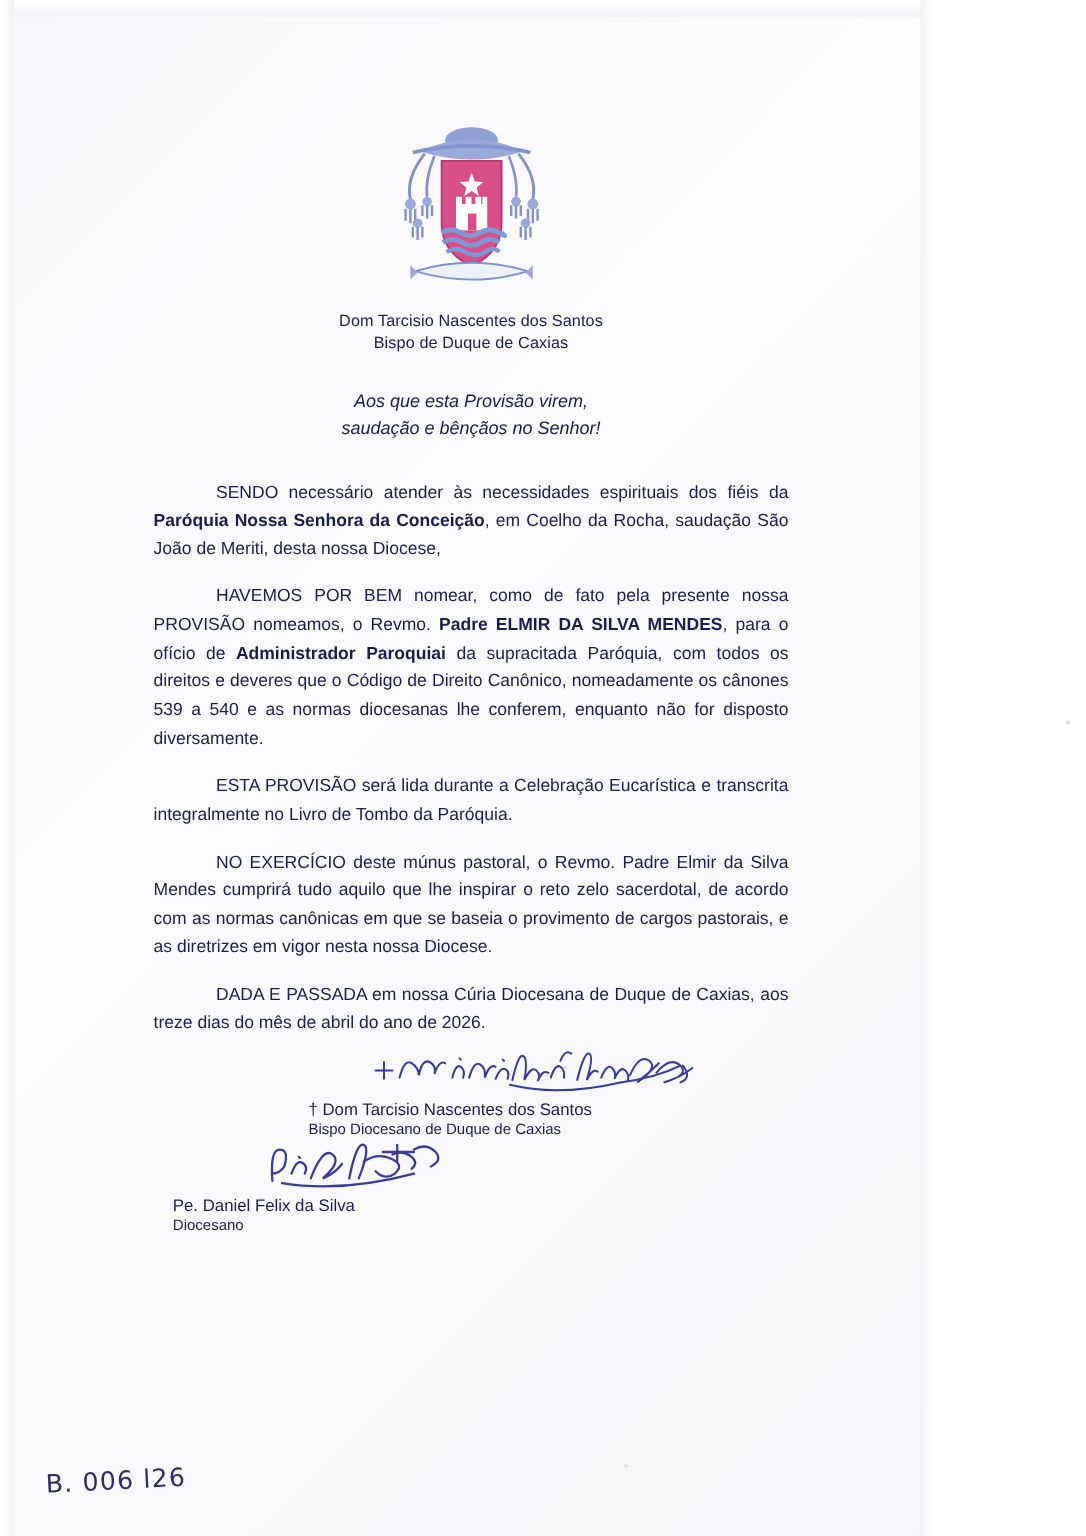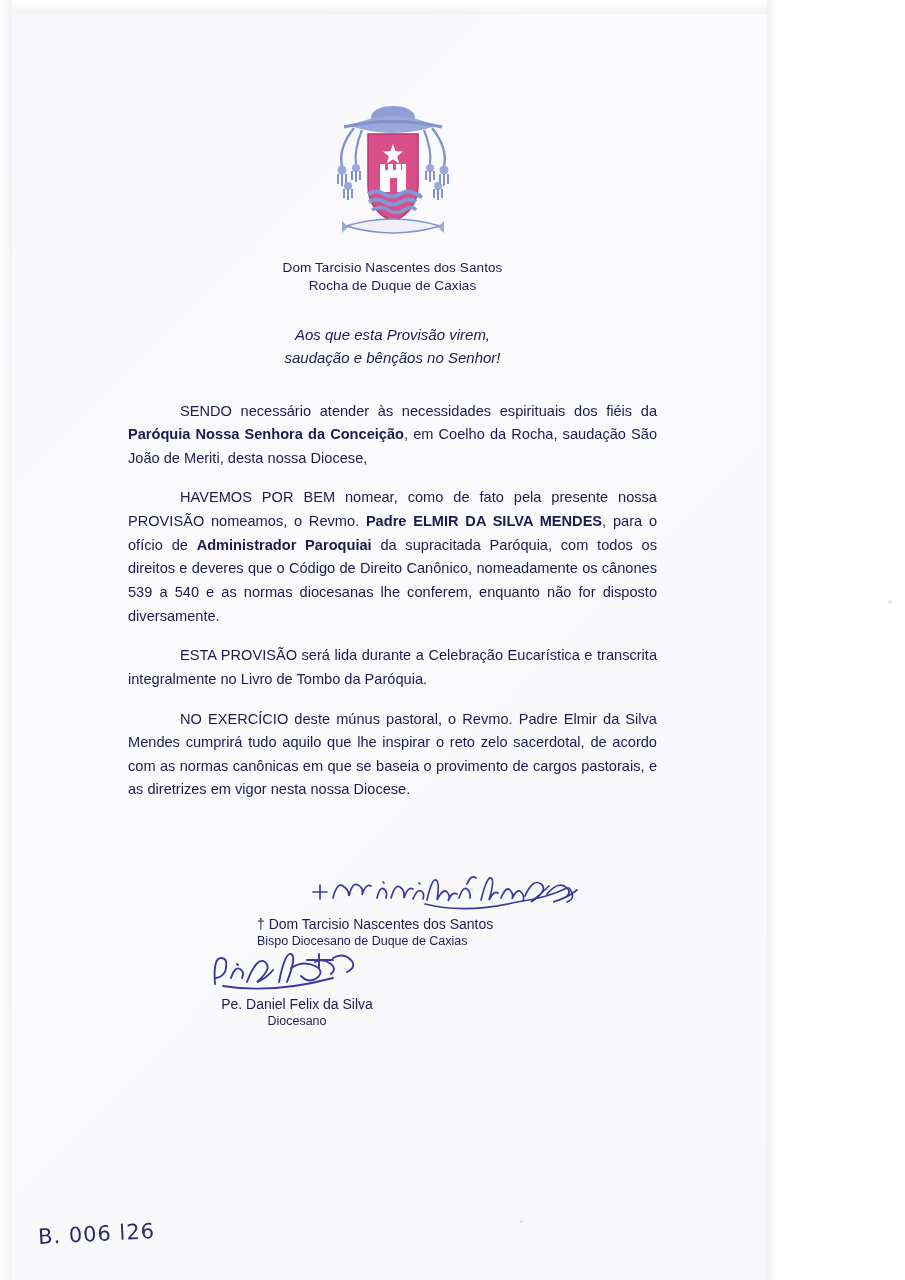--- a/index.html
+++ b/index.html
@@ -94,24 +94,24 @@
   }
   .sig-right {
     position: absolute;
     right: 0;
     top: 0;
     width: 400px;
     text-align: left;
   }
   .sig-left {
     position: absolute;
-    left: 4px;
+    left: 16px;
     top: 80px;
     width: 330px;
-    text-align: center;
+    text-align: left;
   }
   .sig-line1 {
     font-size: 14px;
     color: #1b1b52;
     margin-top: 2px;
   }
   .sig-line2 {
     font-size: 12.5px;
     color: #1b1b52;
     margin-top: 2px;
@@ -197,32 +197,33 @@
         <path d="M71 102 q8 -5 16 0 t16 0 t15 0" stroke="#7e9ad6" stroke-width="4" fill="none"></path>
         <path d="M74 110 q8 -5 16 0 t16 0 t12 0" stroke="#7e9ad6" stroke-width="3.5" fill="none"></path>
 
         <path d="M48 126 Q95 112 142 126 Q95 140 48 126 Z" fill="#eef0fa" stroke="#8292cc" stroke-width="1.6"></path>
         <path d="M44 121 l6 6 -6 6 Z" fill="#9aa9da"></path>
         <path d="M146 121 l-6 6 6 6 Z" fill="#9aa9da"></path>
       </svg>
     </div>
 
     <div class="bishop-name">Dom Tarcisio Nascentes dos Santos</div>
-    <div class="bishop-title">Rocha de Duque de Caxias</div>
+    <div class="bishop-title">Bispo de Duque de Caxias</div>
 
     <div class="salutation">
       <div>Aos que esta Provisão virem,</div>
       <div>saudação e bênçãos no Senhor!</div>
     </div>
 
     <div class="body-block" id="body-block">
         <p><span>SENDO necessário atender às necessidades espirituais dos fiéis da </span><span class="b">Paróquia Nossa Senhora da Conceição</span><span>, em Coelho da Rocha, saudação São João de Meriti, desta nossa Diocese,</span></p>
         <p><span>HAVEMOS POR BEM nomear, como de fato pela presente nossa PROVISÃO nomeamos, o Revmo. </span><span class="b">Padre ELMIR DA SILVA MENDES</span><span>, para o ofício de </span><span class="b">Administrador Paroquiai</span><span> da supracitada Paróquia, com todos os direitos e deveres que o Código de Direito Canônico, nomeadamente os cânones 539 a 540 e as normas diocesanas lhe conferem, enquanto não for disposto diversamente.</span></p>
         <p><span>ESTA PROVISÃO será lida durante a Celebração Eucarística e transcrita integralmente no Livro de Tombo da Paróquia.</span></p>
         <p><span>NO EXERCÍCIO deste múnus pastoral, o Revmo. Padre Elmir da Silva Mendes cumprirá tudo aquilo que lhe inspirar o reto zelo sacerdotal, de acordo com as normas canônicas em que se baseia o provimento de cargos pastorais, e as diretrizes em vigor nesta nossa Diocese.</span></p>
+        <p><span>DADA E PASSADA em nossa Cúria Diocesana de Duque de Caxias, aos treze dias do mês de abril do ano de 2026.</span></p>
       </div>
   </div>
 
   <div class="sign-area">
     <div class="sig-right">
       <div class="scribble">
         <svg viewBox="0 0 300 46" width="300" height="46" aria-hidden="true">
           <g fill="none" stroke="#3a3a9c" stroke-width="1.7" stroke-linecap="round">
             <path d="M6 24 l14 0 M13 17 l0 14"></path>
             <path d="M26 30 q4 -16 10 -12 t6 10 q3 -14 9 -11 t4 10 q4 -12 9 -9"></path>

